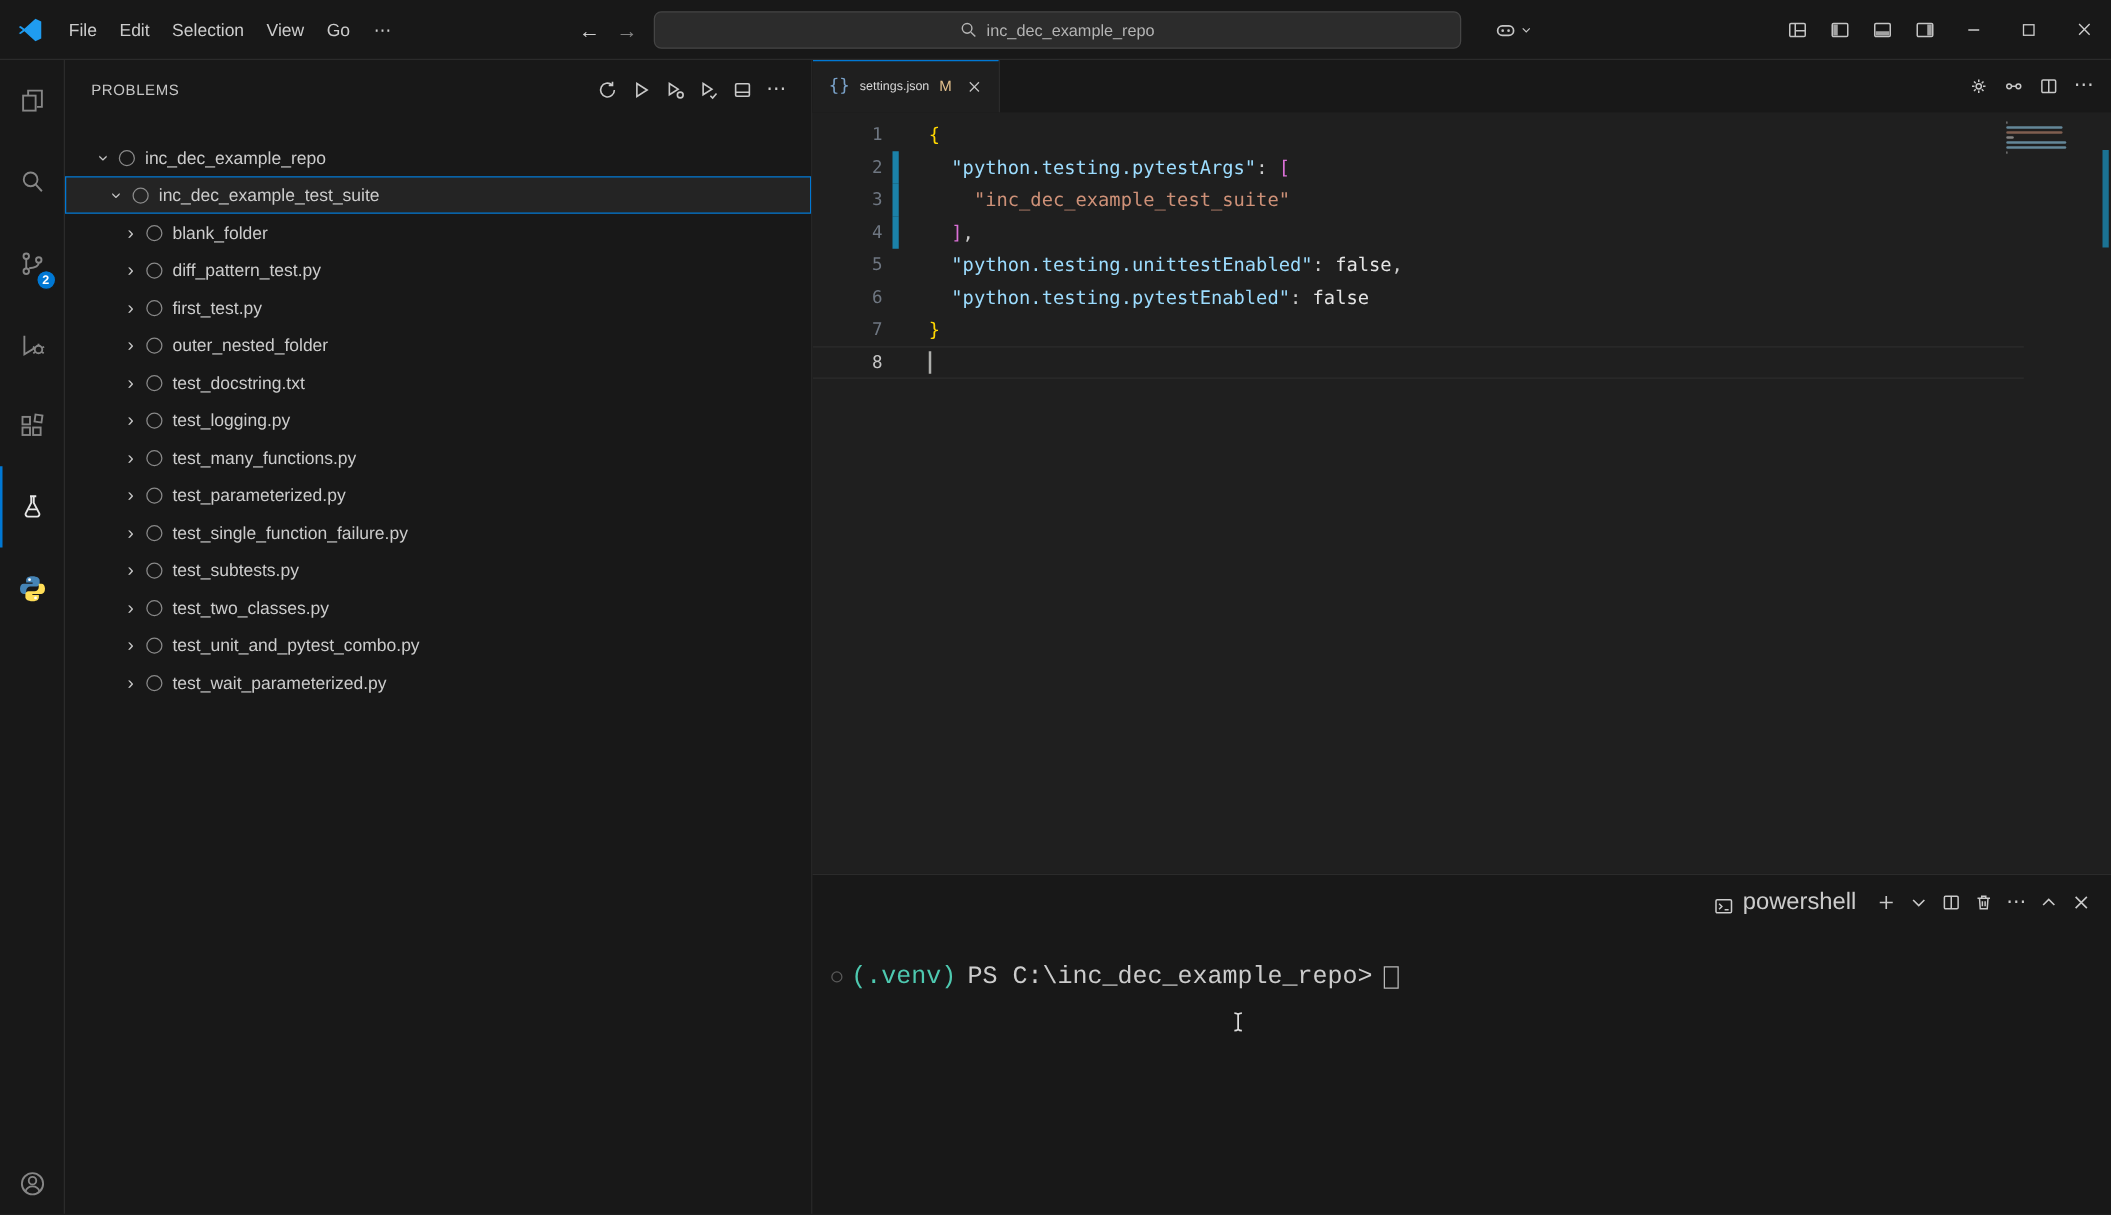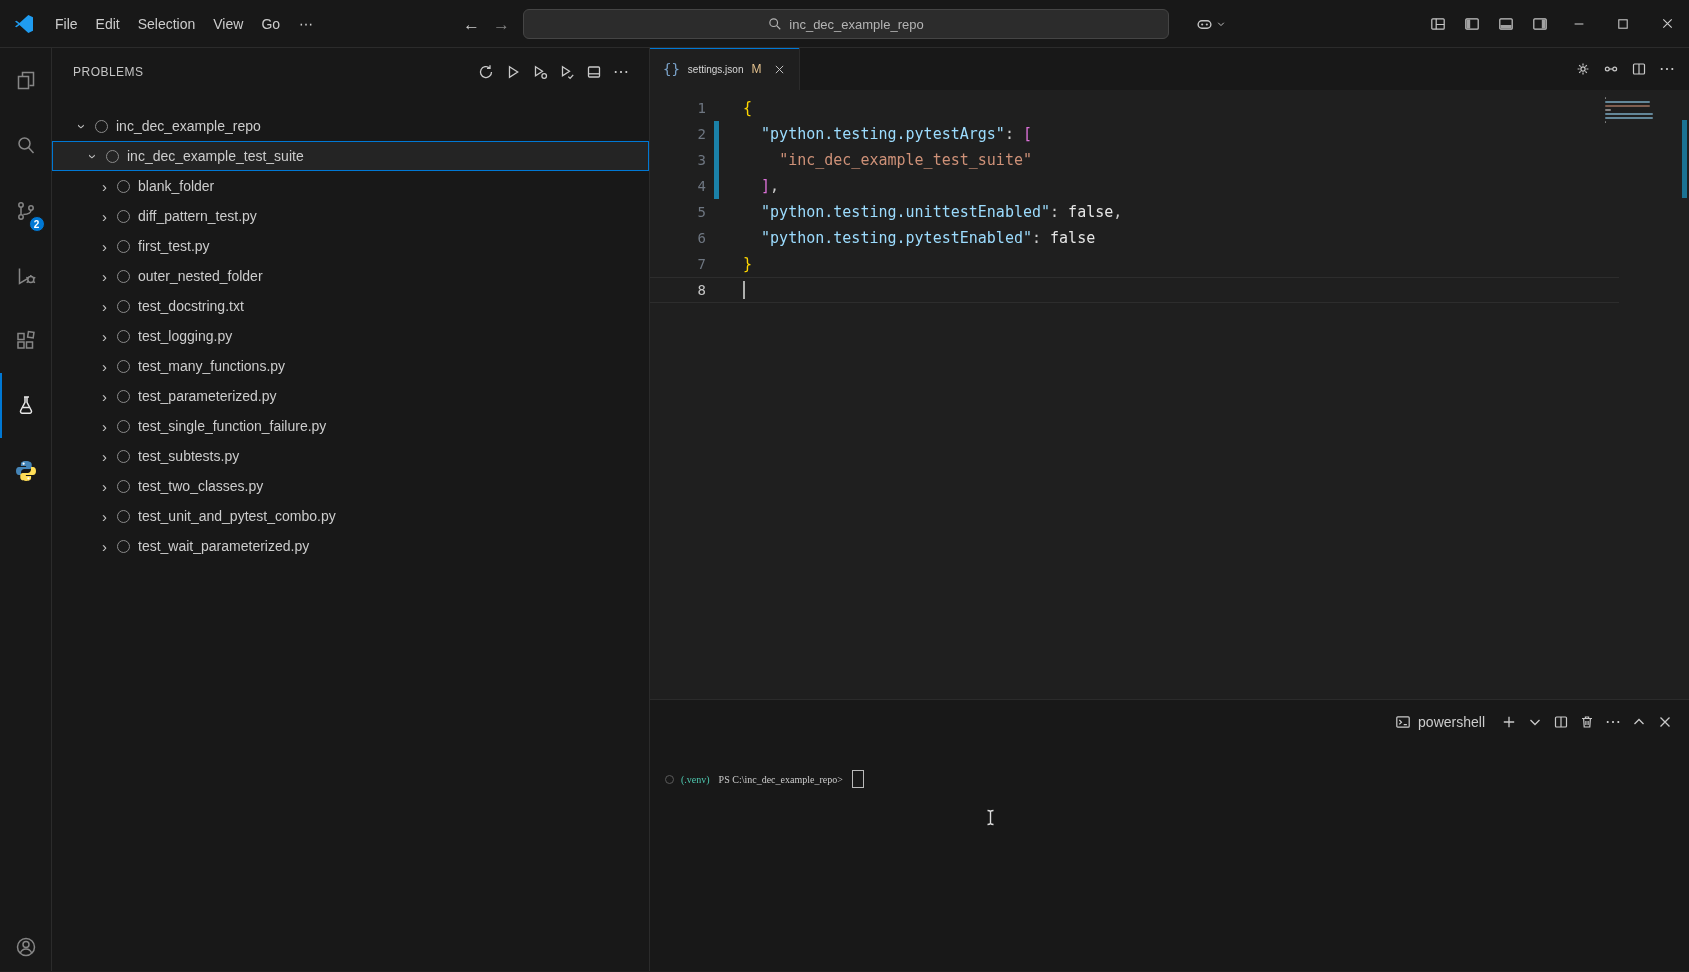--- a/index.html
+++ b/index.html
@@ -80,22 +80,22 @@
   .mm-line{height:2px;margin-bottom:2px;border-radius:1px;opacity:.55}
   .overview-mark{position:absolute;top:30px;right:2px;width:5px;height:78px;background:#1b81a8;opacity:.85}
 
   
   .panel{height:272px;background:#181818;border-top:1px solid #2b2b2b;display:flex;flex-direction:column;flex:none}
   .panel-header{height:44px;display:flex;align-items:center;padding:0 12px 0 29px;flex:none}
   .panel-tabs{display:flex;gap:32px;height:100%}
   .panel-tab{display:flex;align-items:center;font-size:12px;letter-spacing:.03em;color:#9d9d9d;border-bottom:1px solid transparent;cursor:pointer;white-space:nowrap}
   .panel-tab.active{color:#e7e7e7;border-bottom-color:#cccccc}
   .panel-actions{margin-left:auto;display:flex;align-items:center;gap:2px}
-  .shell-item{display:flex;align-items:center;gap:7px;color:#cccccc;font-size:14px;margin-right:10px;cursor:pointer}
-  .terminal{flex:1;position:relative;padding:26px 0 0 15px;font-family:Liberation Serif, serif;font-size:10px}
+  .shell-item{display:flex;align-items:flex-end;gap:7px;color:#cccccc;font-size:19px;margin-right:10px;cursor:pointer}
+  .terminal{flex:1;position:relative;padding:26px 0 0 15px;font-family:Liberation Mono, monospace;font-size:20px}
   .t-line{display:flex;align-items:center}
   .t-dot{width:9px;height:9px;border:1px solid #5a5a5a;border-radius:50%;margin-right:7px;flex:none}
   .t-venv{color:#4ec9b0}
   .t-prompt{color:#cccccc;margin-left:9px;white-space:pre}
   .t-cursor{width:12px;height:18px;border:1px solid #b9b9b9;margin-left:9px;flex:none}
   .ibeam{position:absolute;left:334px;top:64px;color:#dcdcdc}
 </style>
 </head>
 <body>
 

